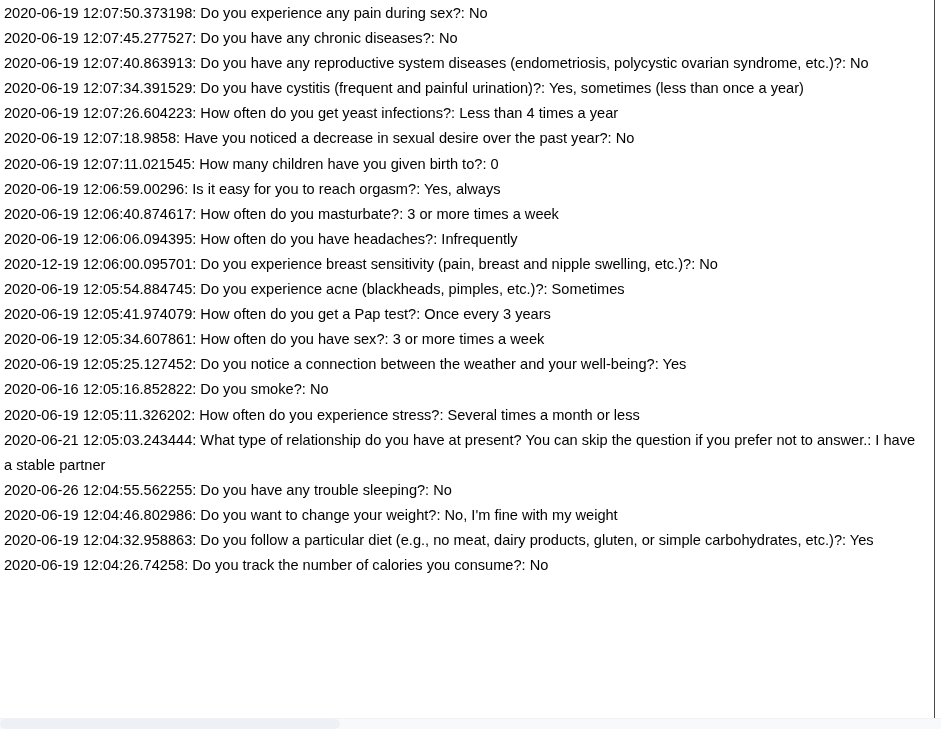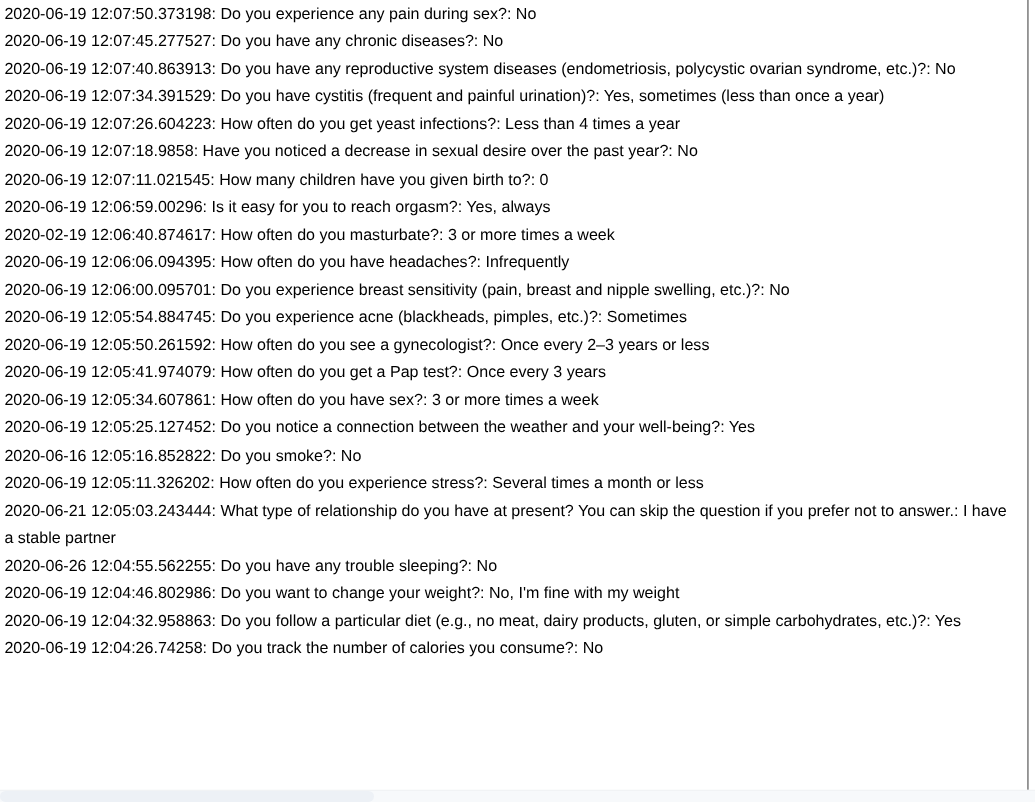--- a/index.html
+++ b/index.html
@@ -68,25 +68,24 @@
 <div class="screen" style="background: rgb(255, 255, 255);">
   <div class="log" style="color: rgb(0, 0, 0);">
       <div class="entry">2020-06-19 12:07:50.373198: Do you experience any pain during sex?: No</div>
       <div class="entry">2020-06-19 12:07:45.277527: Do you have any chronic diseases?: No</div>
       <div class="entry">2020-06-19 12:07:40.863913: Do you have any reproductive system diseases (endometriosis, polycystic ovarian syndrome, etc.)?: No</div>
       <div class="entry">2020-06-19 12:07:34.391529: Do you have cystitis (frequent and painful urination)?: Yes, sometimes (less than once a year)</div>
       <div class="entry">2020-06-19 12:07:26.604223: How often do you get yeast infections?: Less than 4 times a year</div>
       <div class="entry">2020-06-19 12:07:18.9858: Have you noticed a decrease in sexual desire over the past year?: No</div>
       <div class="entry">2020-06-19 12:07:11.021545: How many children have you given birth to?: 0</div>
       <div class="entry">2020-06-19 12:06:59.00296: Is it easy for you to reach orgasm?: Yes, always</div>
-      <div class="entry">2020-02-19 12:06:40.874617: How often do you masturbate?: 3 or more times a week</div>
+      <div class="entry">2020-06-19 12:06:40.874617: How often do you masturbate?: 3 or more times a week</div>
       <div class="entry">2020-06-19 12:06:06.094395: How often do you have headaches?: Infrequently</div>
-      <div class="entry">2020-06-19 12:06:00.095701: Do you experience breast sensitivity (pain, breast and nipple swelling, etc.)?: No</div>
+      <div class="entry">2020-12-19 12:06:00.095701: Do you experience breast sensitivity (pain, breast and nipple swelling, etc.)?: No</div>
       <div class="entry">2020-06-19 12:05:54.884745: Do you experience acne (blackheads, pimples, etc.)?: Sometimes</div>
-      <div class="entry">2020-06-19 12:05:50.261592: How often do you see a gynecologist?: Once every 2–3 years or less</div>
       <div class="entry">2020-06-19 12:05:41.974079: How often do you get a Pap test?: Once every 3 years</div>
       <div class="entry">2020-06-19 12:05:34.607861: How often do you have sex?: 3 or more times a week</div>
       <div class="entry">2020-06-19 12:05:25.127452: Do you notice a connection between the weather and your well-being?: Yes</div>
       <div class="entry">2020-06-16 12:05:16.852822: Do you smoke?: No</div>
       <div class="entry">2020-06-19 12:05:11.326202: How often do you experience stress?: Several times a month or less</div>
       <div class="entry">2020-06-21 12:05:03.243444: What type of relationship do you have at present? You can skip the question if you prefer not to answer.: I have a stable partner</div>
       <div class="entry">2020-06-26 12:04:55.562255: Do you have any trouble sleeping?: No</div>
       <div class="entry">2020-06-19 12:04:46.802986: Do you want to change your weight?: No, I'm fine with my weight</div>
       <div class="entry">2020-06-19 12:04:32.958863: Do you follow a particular diet (e.g., no meat, dairy products, gluten, or simple carbohydrates, etc.)?: Yes</div>
       <div class="entry">2020-06-19 12:04:26.74258: Do you track the number of calories you consume?: No</div>

